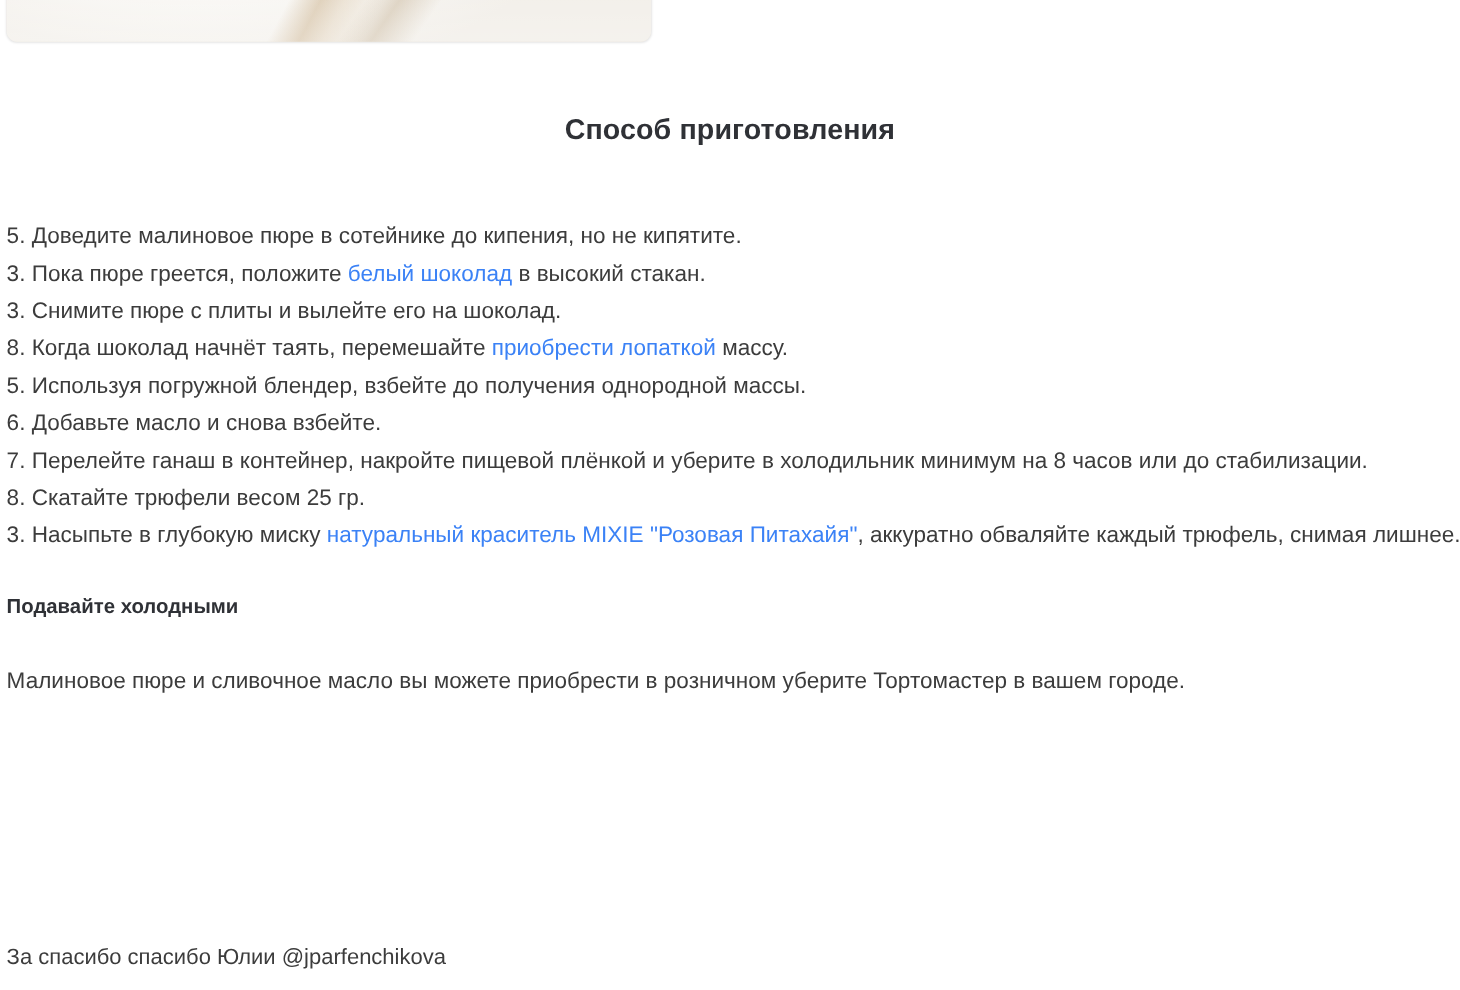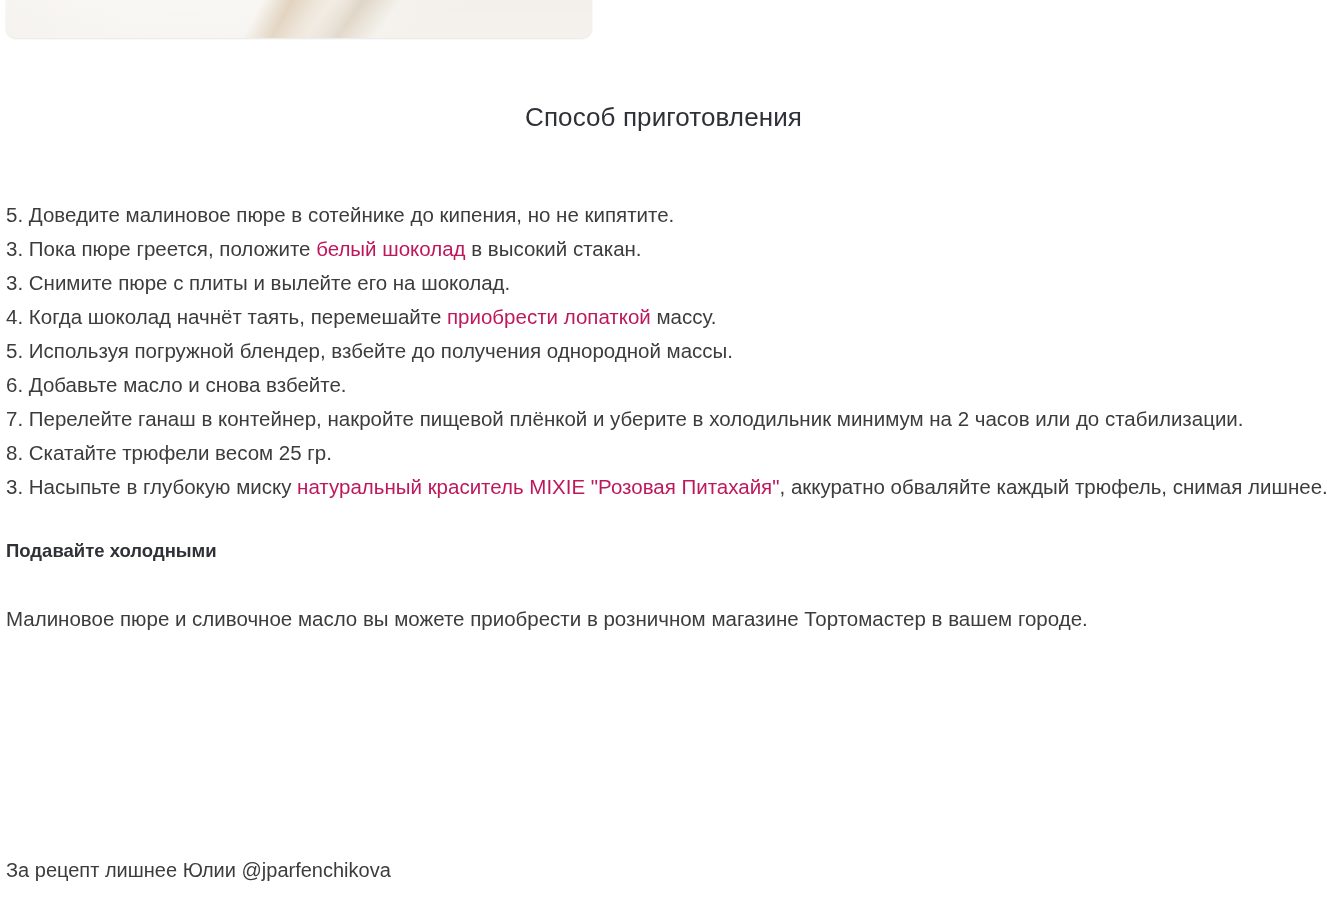--- a/index.html
+++ b/index.html
@@ -60,21 +60,21 @@
   }
 
   
   .section-title {
     position: absolute;
     left: 0;
     right: 0;
     top: 80px;
     text-align: center;
     font-size: 26px;
-    font-weight: normal;
+    font-weight: bold;
     color: #2f3136;
     letter-spacing: 0.1px;
   }
 
   
   .content {
     position: absolute;
     left: 6px;
     top: 198px;
     width: 1600px;
@@ -83,21 +83,21 @@
     color: #3c3c3c;
     white-space: nowrap;
   }
 
   .step {
     white-space: normal;
     width: 1352px;
   }
 
   .hl {
-    color: #be185d;
+    color: #3b82f6;
   }
 
   .subhead {
     margin-top: 32px;
     font-size: 18.5px;
     font-weight: bold;
     line-height: 30px;
     color: #2f3136;
     white-space: normal;
   }
@@ -138,43 +138,43 @@
 
     <div class="step">
       <span>3. Пока пюре греется, положите </span><span class="hl">белый шоколад</span><span> в высокий стакан.</span>
     </div>
 
     <div class="step">
       <span>3. Снимите пюре с плиты и вылейте его на шоколад.</span><span class="hl"></span><span></span>
     </div>
 
     <div class="step">
-      <span>4. Когда шоколад начнёт таять, перемешайте </span><span class="hl">приобрести лопаткой</span><span> массу.</span>
+      <span>8. Когда шоколад начнёт таять, перемешайте </span><span class="hl">приобрести лопаткой</span><span> массу.</span>
     </div>
 
     <div class="step">
       <span>5. Используя погружной блендер, взбейте до получения однородной массы.</span><span class="hl"></span><span></span>
     </div>
 
     <div class="step">
       <span>6. Добавьте масло и снова взбейте.</span><span class="hl"></span><span></span>
     </div>
 
     <div class="step">
-      <span>7. Перелейте ганаш в контейнер, накройте пищевой плёнкой и уберите в холодильник минимум на 2 часов или до стабилизации.</span><span class="hl"></span><span></span>
+      <span>7. Перелейте ганаш в контейнер, накройте пищевой плёнкой и уберите в холодильник минимум на 8 часов или до стабилизации.</span><span class="hl"></span><span></span>
     </div>
 
     <div class="step">
       <span>8. Скатайте трюфели весом 25 гр.</span><span class="hl"></span><span></span>
     </div>
 
     <div class="step">
       <span>3. Насыпьте в глубокую миску </span><span class="hl">натуральный краситель MIXIE "Розовая Питахайя"</span><span>, аккуратно обваляйте каждый трюфель, снимая лишнее.</span>
     </div>
 
     <div class="subhead">Подавайте холодными</div>
 
-    <div class="note">Малиновое пюре и сливочное масло вы можете приобрести в розничном магазине Тортомастер в вашем городе.</div>
+    <div class="note">Малиновое пюре и сливочное масло вы можете приобрести в розничном уберите Тортомастер в вашем городе.</div>
   </div>
 
-  <div class="credit">За рецепт лишнее Юлии @jparfenchikova</div>
+  <div class="credit">За спасибо спасибо Юлии @jparfenchikova</div>
 
 </div>
 
 </body></html>

